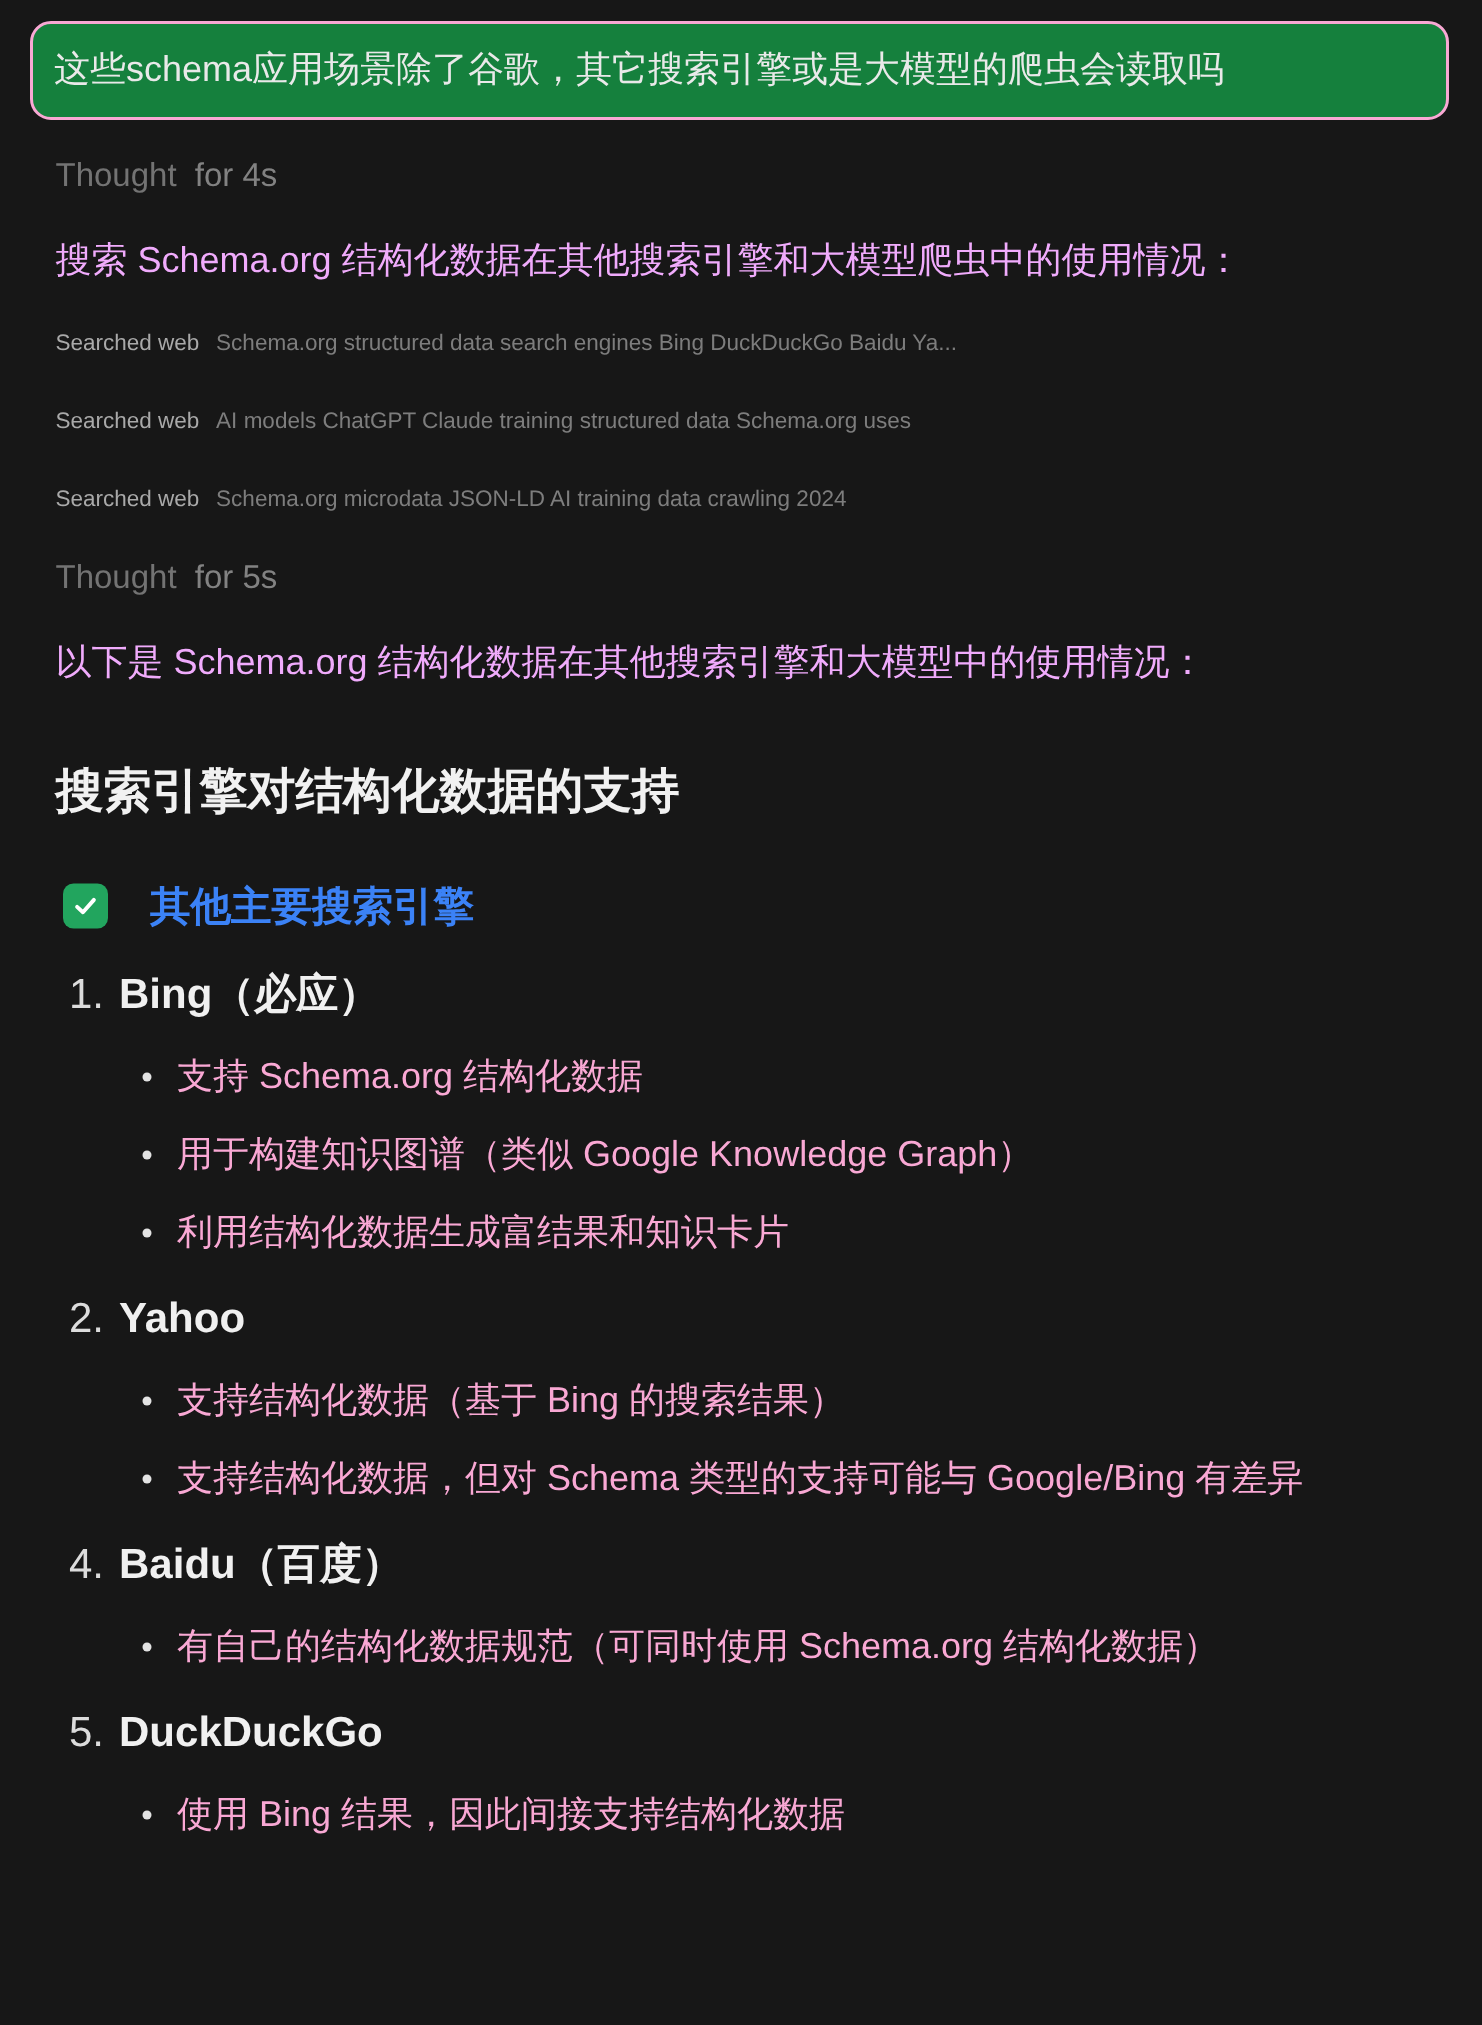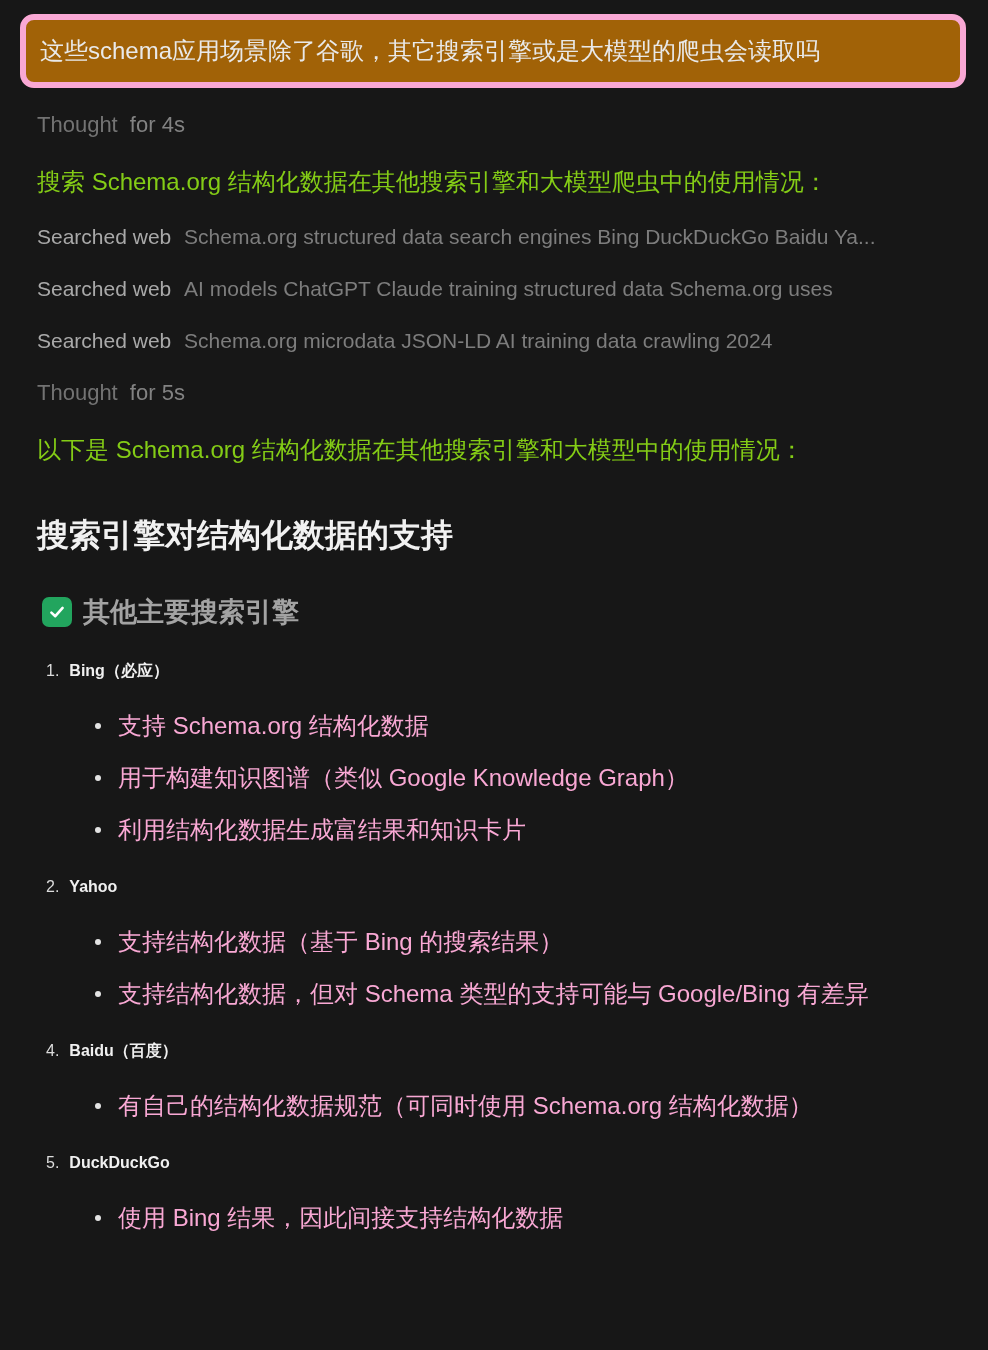--- a/index.html
+++ b/index.html
@@ -4,47 +4,47 @@
 <style>
   html,body{margin:0;padding:0;}
   body{
     width:988px;height:1350px;overflow:hidden;
     background:#171717;
     font-family:"Liberation Sans","DejaVu Sans",sans-serif;
     color:#e3e3e3;
   }
   .user-bubble{
     margin:14px 22px 0 20px;
-    background:#a16207;
-    border:6px solid #f9a8d4;
+    background:#15803d;
+    border:2px solid #f9a8d4;
     border-radius:14px;
     padding:16px 14px;
     font-size:24px;line-height:30px;color:#e9e9e9;
   }
   .content{padding:0 20px 0 37px;}
   .thought{margin-top:24px;font-size:22px;line-height:26px;cursor:pointer;}
   .thought.second{margin-top:26px;}
   .t-label{color:#737373;}
   .t-dur{color:#828282;margin-left:6px;}
-  .intro{margin:28px 0 0;font-size:24px;line-height:32px;color:#84cc16;}
-  .search-line{margin-top:26px;font-size:21px;line-height:26px;white-space:nowrap;overflow:hidden;cursor:pointer;}
+  .intro{margin:28px 0 0;font-size:24px;line-height:32px;color:#f0abfc;}
+  .search-line{margin-top:26px;font-size:15px;line-height:26px;white-space:nowrap;overflow:hidden;cursor:pointer;}
   .s-label{color:#a9a9a9;}
   .s-query{color:#7d7d7d;margin-left:7px;}
   h2.section-heading{
     margin:48px 0 0;font-size:32px;line-height:42px;font-weight:700;color:#f1f1f1;
   }
   h3.subheading{
-    margin:39px 0 0 5px;font-size:27px;line-height:34px;font-weight:700;color:#a3a3a3;
-    display:flex;align-items:center;gap:11px;
+    margin:39px 0 0 5px;font-size:27px;line-height:34px;font-weight:700;color:#3b82f6;
+    display:flex;align-items:center;gap:28px;
   }
   .check-icon{
     width:30px;height:30px;border-radius:7px;background:#22a55e;
     display:inline-flex;align-items:center;justify-content:center;flex:0 0 auto;
   }
-  .engine-name{margin:27px 0 0 9px;font-size:16px;line-height:30px;}
+  .engine-name{margin:27px 0 0 9px;font-size:28px;line-height:30px;}
   .engine-name .num{color:#dcdcdc;font-weight:400;margin-right:10px;}
   .engine-name .name{color:#f0f0f0;font-weight:700;}
   .bullet{
     position:relative;margin:22px 0 0 58px;padding-left:23px;
     font-size:24px;line-height:30px;color:#f9a8d4;
   }
   .engine-name + .bullet{margin-top:25px;}
   .bullet::before{
     content:"";position:absolute;left:0;top:12px;width:6px;height:6px;
     border-radius:50%;background:#e3e3e3;

